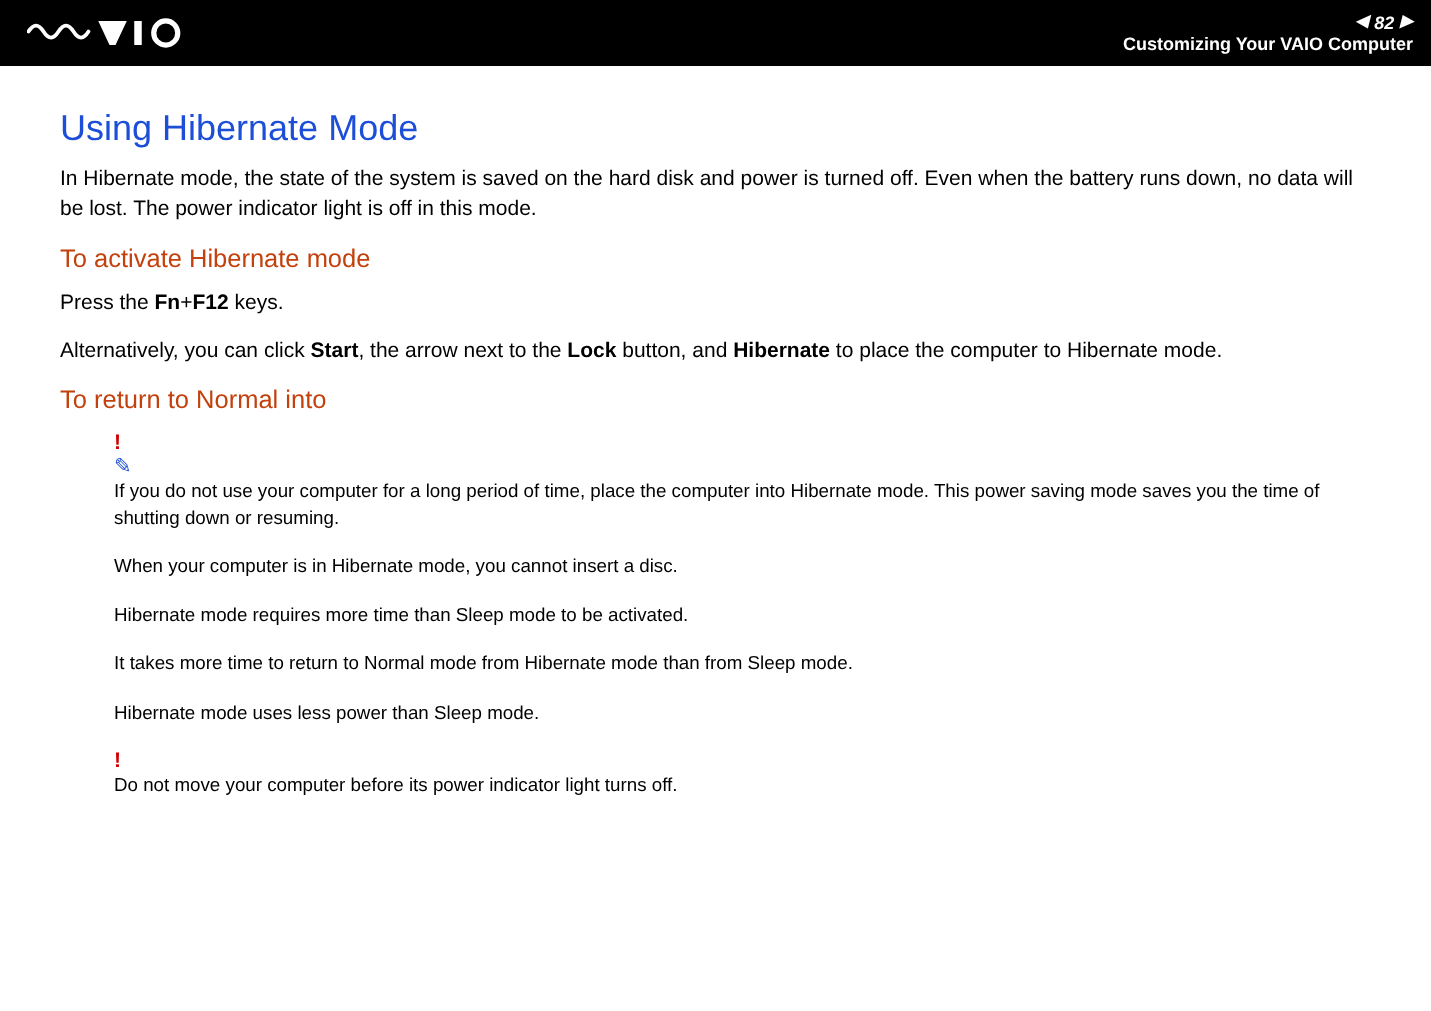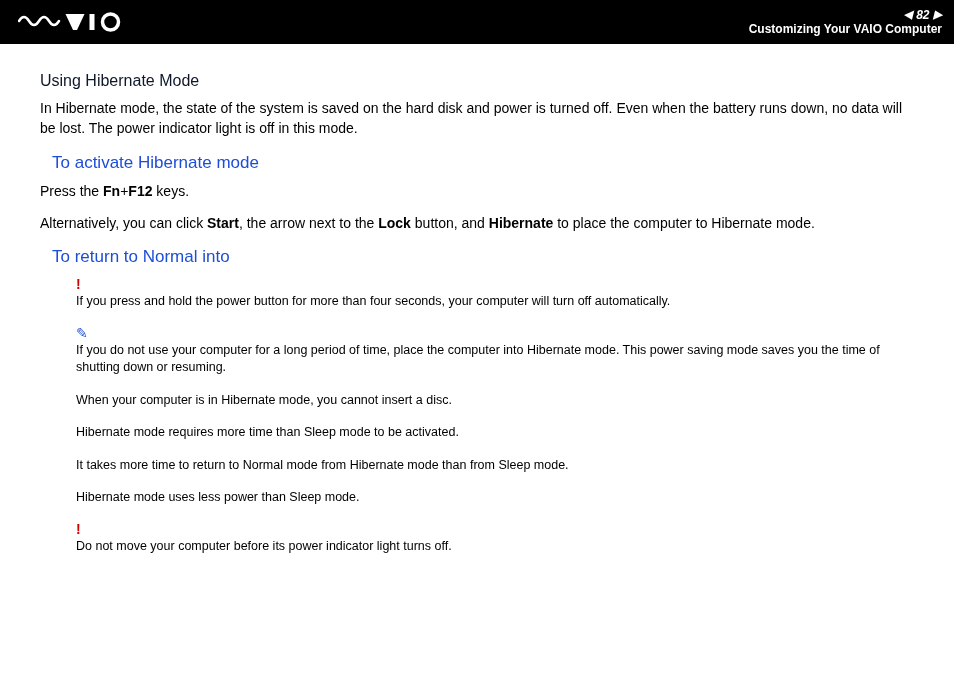--- a/index.html
+++ b/index.html
@@ -49,37 +49,36 @@
       cursor: pointer;
     }
     .section-title {
       font-size: 12px;
       font-weight: bold;
     }
     .content {
       padding: 28px 40px 20px 40px;
     }
     .main-heading {
-      color: #0f172a;
-      font-size: 16px;
+      color: #1d4ed8;
+      font-size: 24px;
       font-weight: normal;
       margin-bottom: 8px;
     }
     .body-text {
       font-size: 14px;
       line-height: 1.45;
       margin-bottom: 12px;
     }
     .sub-heading {
-      color: #1d4ed8;
+      color: #c2410c;
       font-size: 17px;
       font-weight: normal;
       margin-top: 14px;
       margin-bottom: 8px;
-      margin-left: 12px;
     }
     .bold { font-weight: bold; }
     .indented-block {
       margin-left: 36px;
       margin-top: 10px;
     }
     .note-text {
       font-size: 12.5px;
       line-height: 1.4;
       margin-bottom: 15px;
@@ -136,21 +135,20 @@
   <p class="body-text">
     <span>Alternatively, you can click </span><span class="bold">Start</span><span>, the arrow next to the </span><span class="bold">Lock</span><span> button, and </span><span class="bold">Hibernate</span><span> to place the computer to Hibernate mode.</span>
   </p>
 
   <h2 class="sub-heading">To return to Normal into</h2>
 
 
   <div class="indented-block">
 
     <div class="warn-icon">!</div>
-    <p class="note-text">If you press and hold the power button for more than four seconds, your computer will turn off automatically.</p>
 
     <div class="tip-icon">✎</div>
     <p class="note-text">If you do not use your computer for a long period of time, place the computer into Hibernate mode. This power saving mode saves you the time of shutting down or resuming.</p>
     <p class="note-text">When your computer is in Hibernate mode, you cannot insert a disc.</p>
     <p class="note-text">Hibernate mode requires more time than Sleep mode to be activated.</p>
     <p class="note-text">It takes more time to return to Normal mode from Hibernate mode than from Sleep mode.</p>
     <p class="note-text">Hibernate mode uses less power than Sleep mode.</p>
 
     <div class="warn-icon">!</div>
     <p class="note-text">Do not move your computer before its power indicator light turns off.</p>

